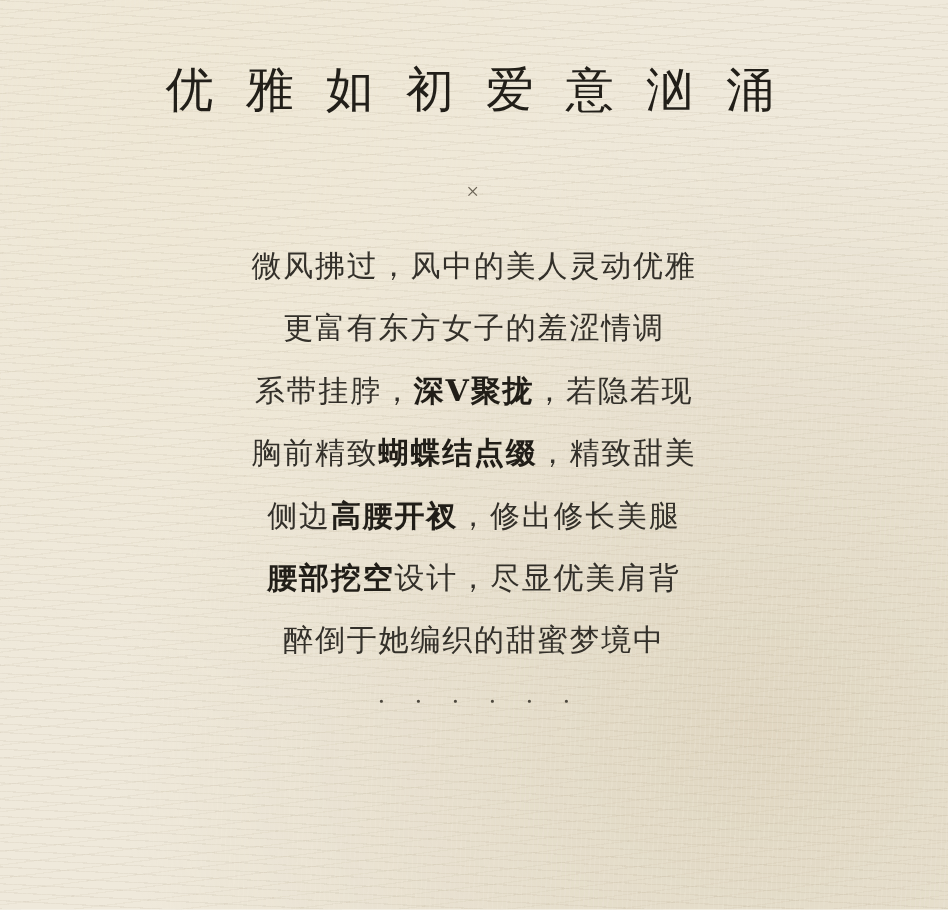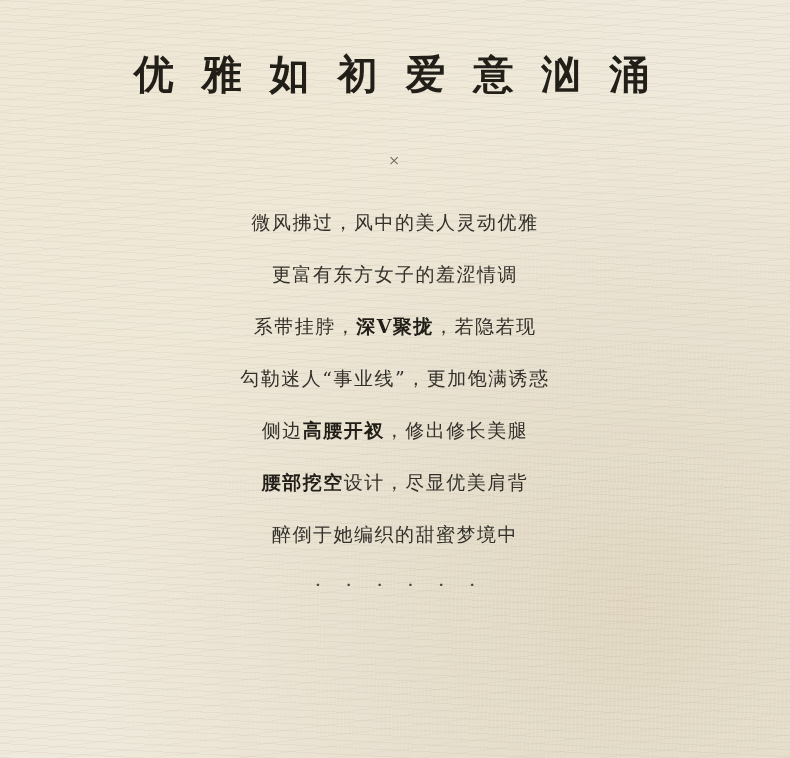--- a/index.html
+++ b/index.html
@@ -52,42 +52,42 @@
   }
 
   .headline {
     margin-top: 47px;
     font-family: "DejaVu Serif", serif;
     font-size: 40px;
     letter-spacing: 7px;
     color: #221f19;
     white-space: nowrap;
     text-align: left;
-    font-weight: 700;
+    font-weight: 400;
   }
 
   .divider {
     margin-top: 22px;
     font-size: 19px;
     color: #6b6355;
     letter-spacing: 2px;
     line-height: 1;
   }
 
   .verse {
     margin-top: 26px;
     display: flex;
     flex-direction: column;
     align-items: center;
     gap: 0;
   }
 
   .verse-line {
     font-family: "DejaVu Serif", serif;
-    font-size: 19px;
+    font-size: 25px;
     line-height: 52px;
     letter-spacing: 1.5px;
     color: #33302a;
     white-space: nowrap;
     text-align: right;
   }
 
   .verse-line b {
     font-weight: 700;
     color: #211e18;
@@ -112,21 +112,21 @@
 
 
   <h1 class="headline">优 雅 如 初   爱 意 汹 涌</h1>
 
   <div class="divider">×</div>
 
   <div class="verse">
       <div class="verse-line"><span>微风拂过，风中的美人灵动优雅</span></div>
       <div class="verse-line"><span>更富有东方女子的羞涩情调</span></div>
       <div class="verse-line"><span>系带挂脖，</span><b>深V聚拢</b><span>，若隐若现</span></div>
-      <div class="verse-line"><span>勾勒迷人“事业线”，更加饱满诱惑</span></div>
+      <div class="verse-line"><span>胸前精致</span><b>蝴蝶结点缀</b><span>，精致甜美</span></div>
       <div class="verse-line"><span>侧边</span><b>高腰开衩</b><span>，修出修长美腿</span></div>
       <div class="verse-line"><b>腰部挖空</b><span>设计，尽显优美肩背</span></div>
       <div class="verse-line"><span>醉倒于她编织的甜蜜梦境中</span></div>
     </div>
 
   <div class="dots">· · · · · ·</div>
 
 </div>
 
 </body></html>

